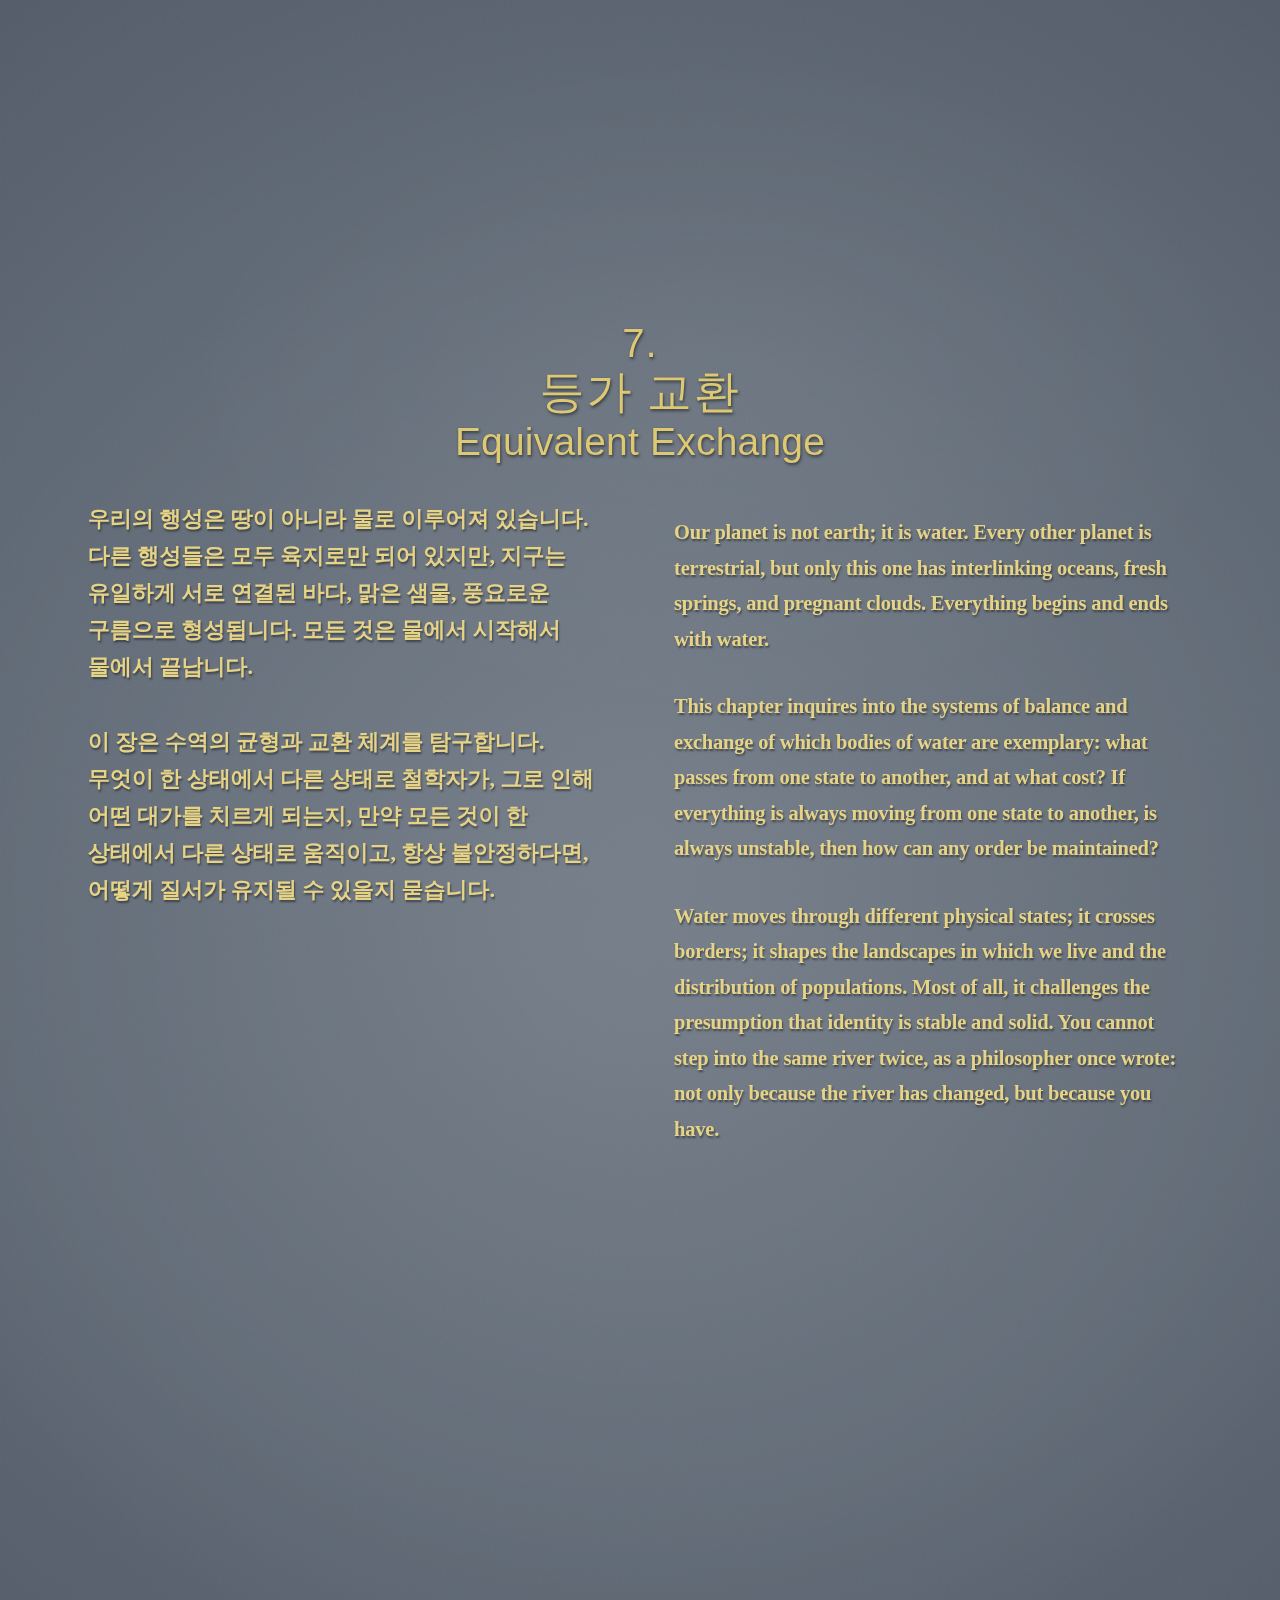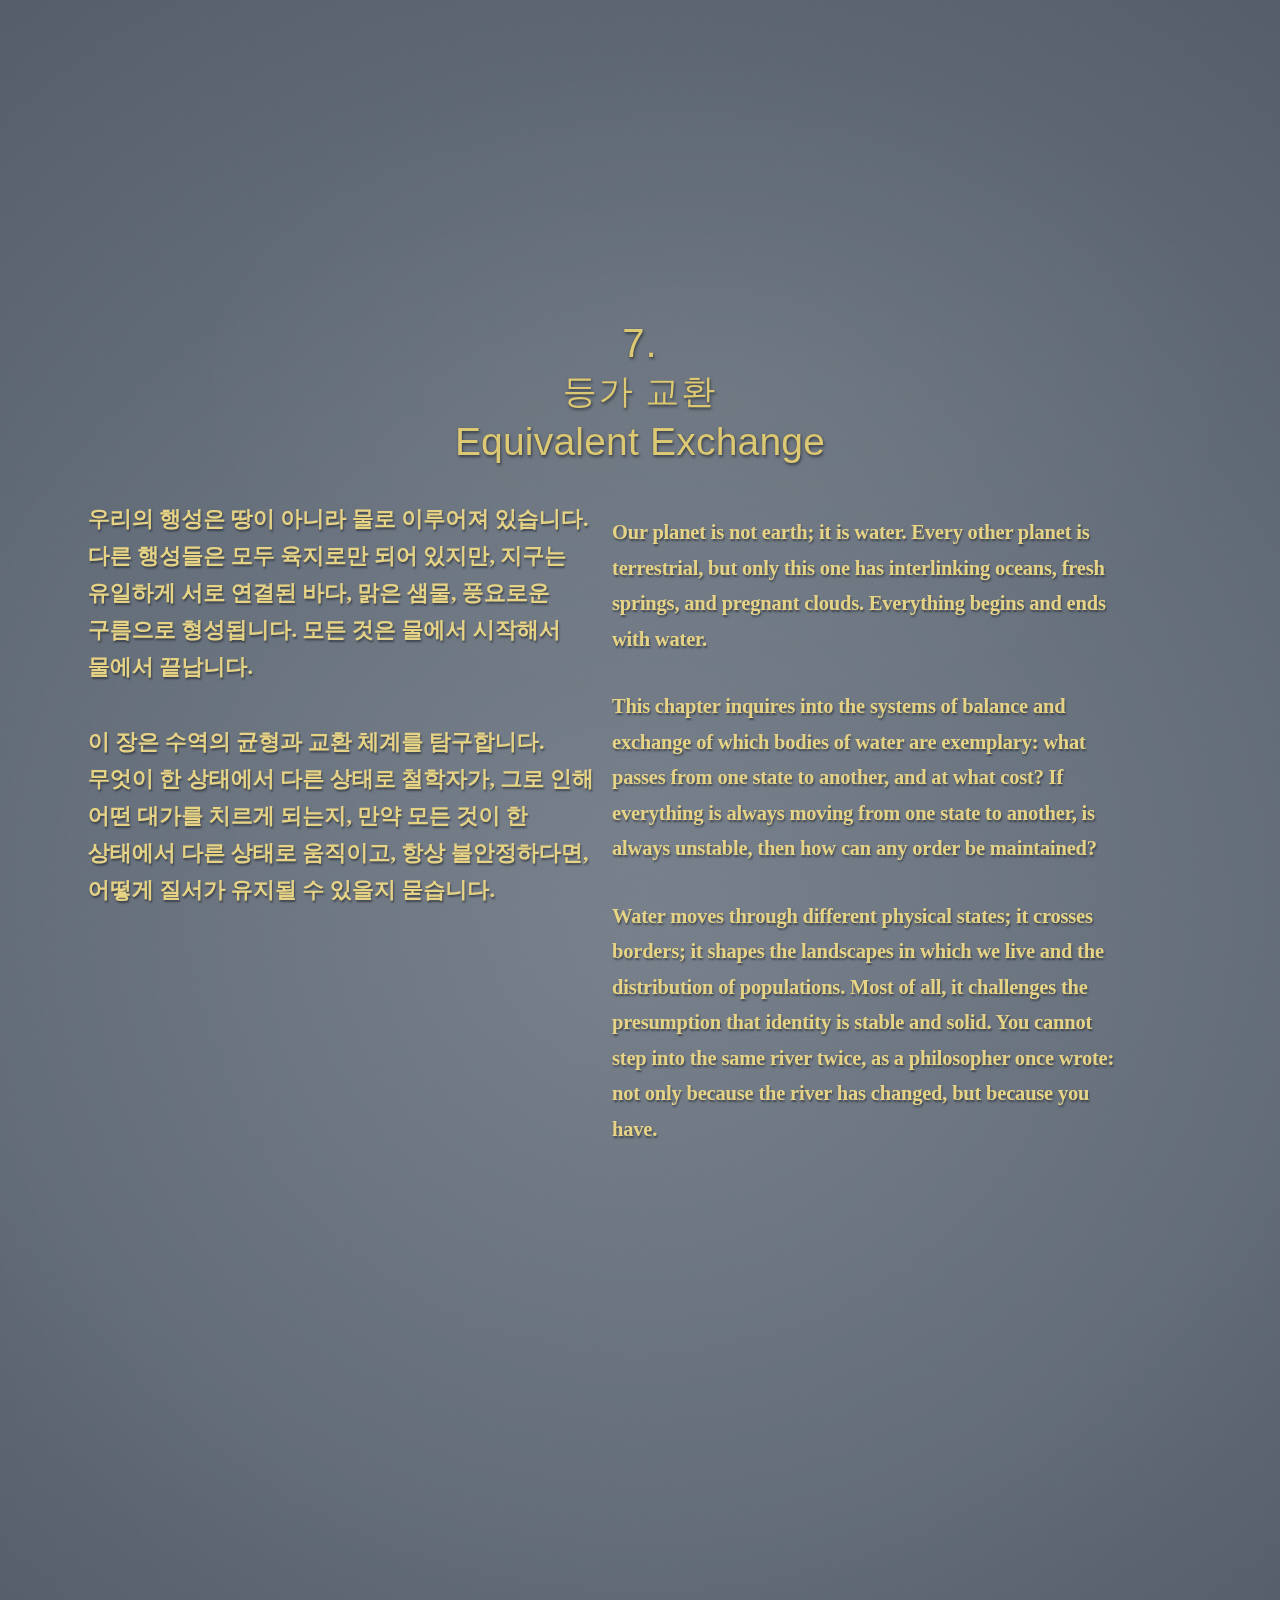--- a/index.html
+++ b/index.html
@@ -39,37 +39,38 @@
     text-align: center;
     color: #ddc873;
     text-shadow: 1px 2px 3px rgba(14,18,25,0.55), 0 0 1px rgba(0,0,0,0.25);
   }
   .chapter-number {
     font-size: 40px;
     line-height: 46px;
     letter-spacing: 1px;
   }
   .title-ko {
-    font-size: 34px;
+    font-size: 45px;
     line-height: 52px;
     font-family: "Liberation Serif", serif;
     letter-spacing: 2px;
   }
   .title-en {
     font-size: 39px;
     line-height: 48px;
     letter-spacing: 0.2px;
   }
   
   .columns {
     position: absolute;
     top: 500px;
     left: 88px;
     right: 88px;
     display: flex;
+    justify-content: space-between;
   }
   .col {
     color: #e6d386;
     text-shadow: 1px 2px 2px rgba(14,18,25,0.5);
   }
   .col p {
     margin: 0;
   }
   .col-ko {
     width: 524px;

